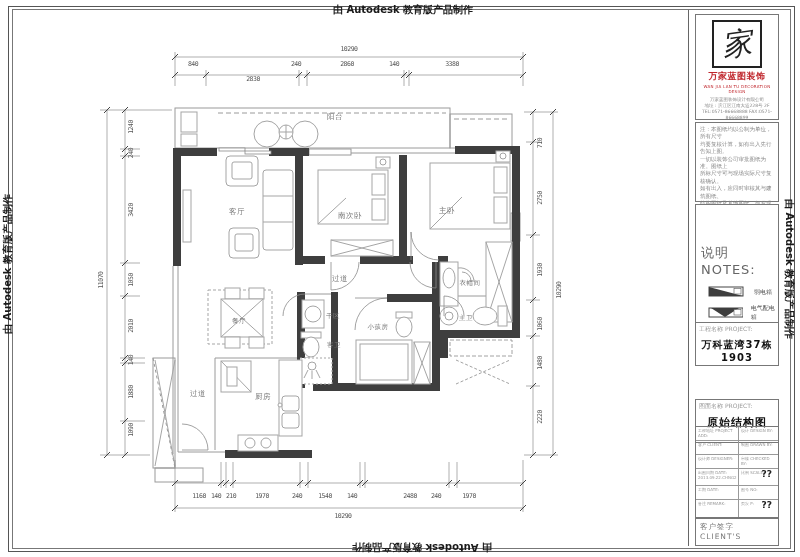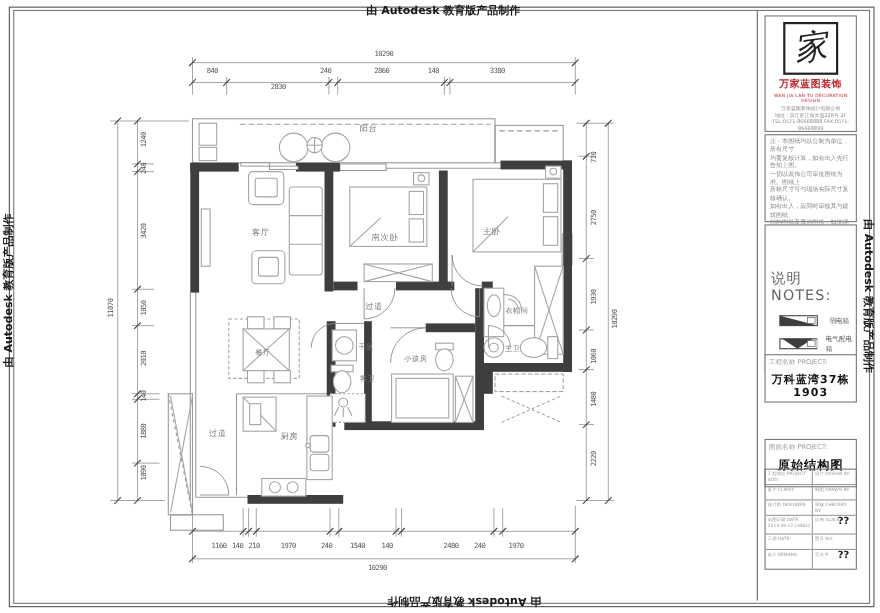--- a/index.html
+++ b/index.html
@@ -404,15 +404,18 @@
       <div class="irow">
         <div class="icell l">工期 DATE:</div>
         <div class="icell r"><span>图号 NO:</span></div>
       </div>
       <div class="irow" style="flex:1.3;">
         <div class="icell l">备注 REMARK:</div>
         <div class="icell r"><span>页次 P:</span><span class="qq">??</span></div>
       </div>
     </div>
 
+    <div class="pbox" style="top:508px;height:28px;">
+      <div class="client-label">客户签字 CLIENT'S</div>
+    </div>
 
   </div>
 </div>
 
 </body></html>

